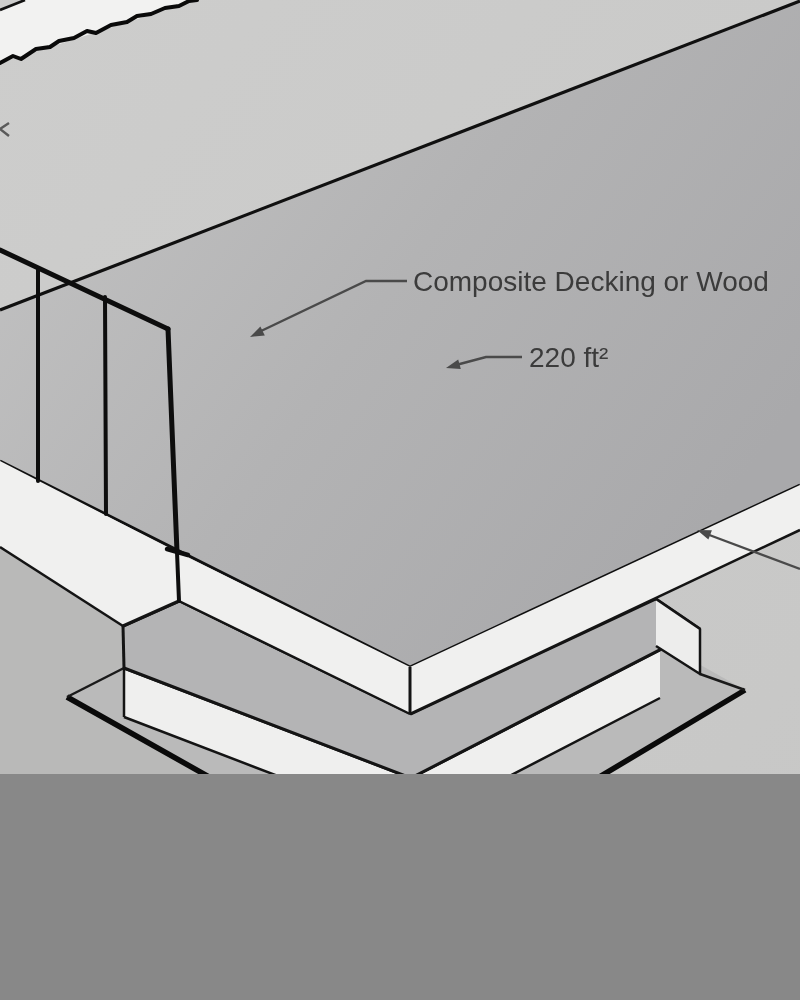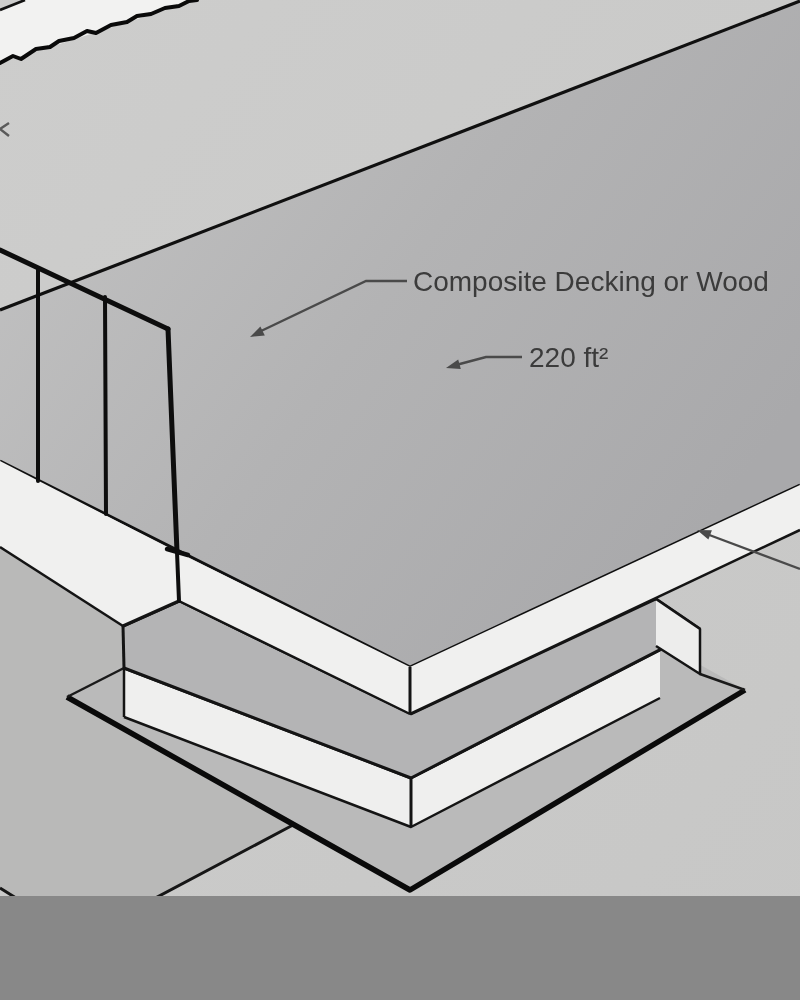--- a/index.html
+++ b/index.html
@@ -1,18 +1,18 @@
 <!DOCTYPE html>
 <html><head>
 <meta charset="utf-8">
 <style>
   html,body{margin:0;padding:0;background:#888;}
   .stage{
     position:relative;
-    width:800px;height:896px;
+    width:800px;height:774px;
     margin:0 auto;
     background:#fca5a5;
     overflow:hidden;
     font-family:"Liberation Sans", sans-serif;
   }
   svg{display:block;}
   text{
     font-family:"Liberation Sans", sans-serif;
     fill:#3b3b3b;
   }

